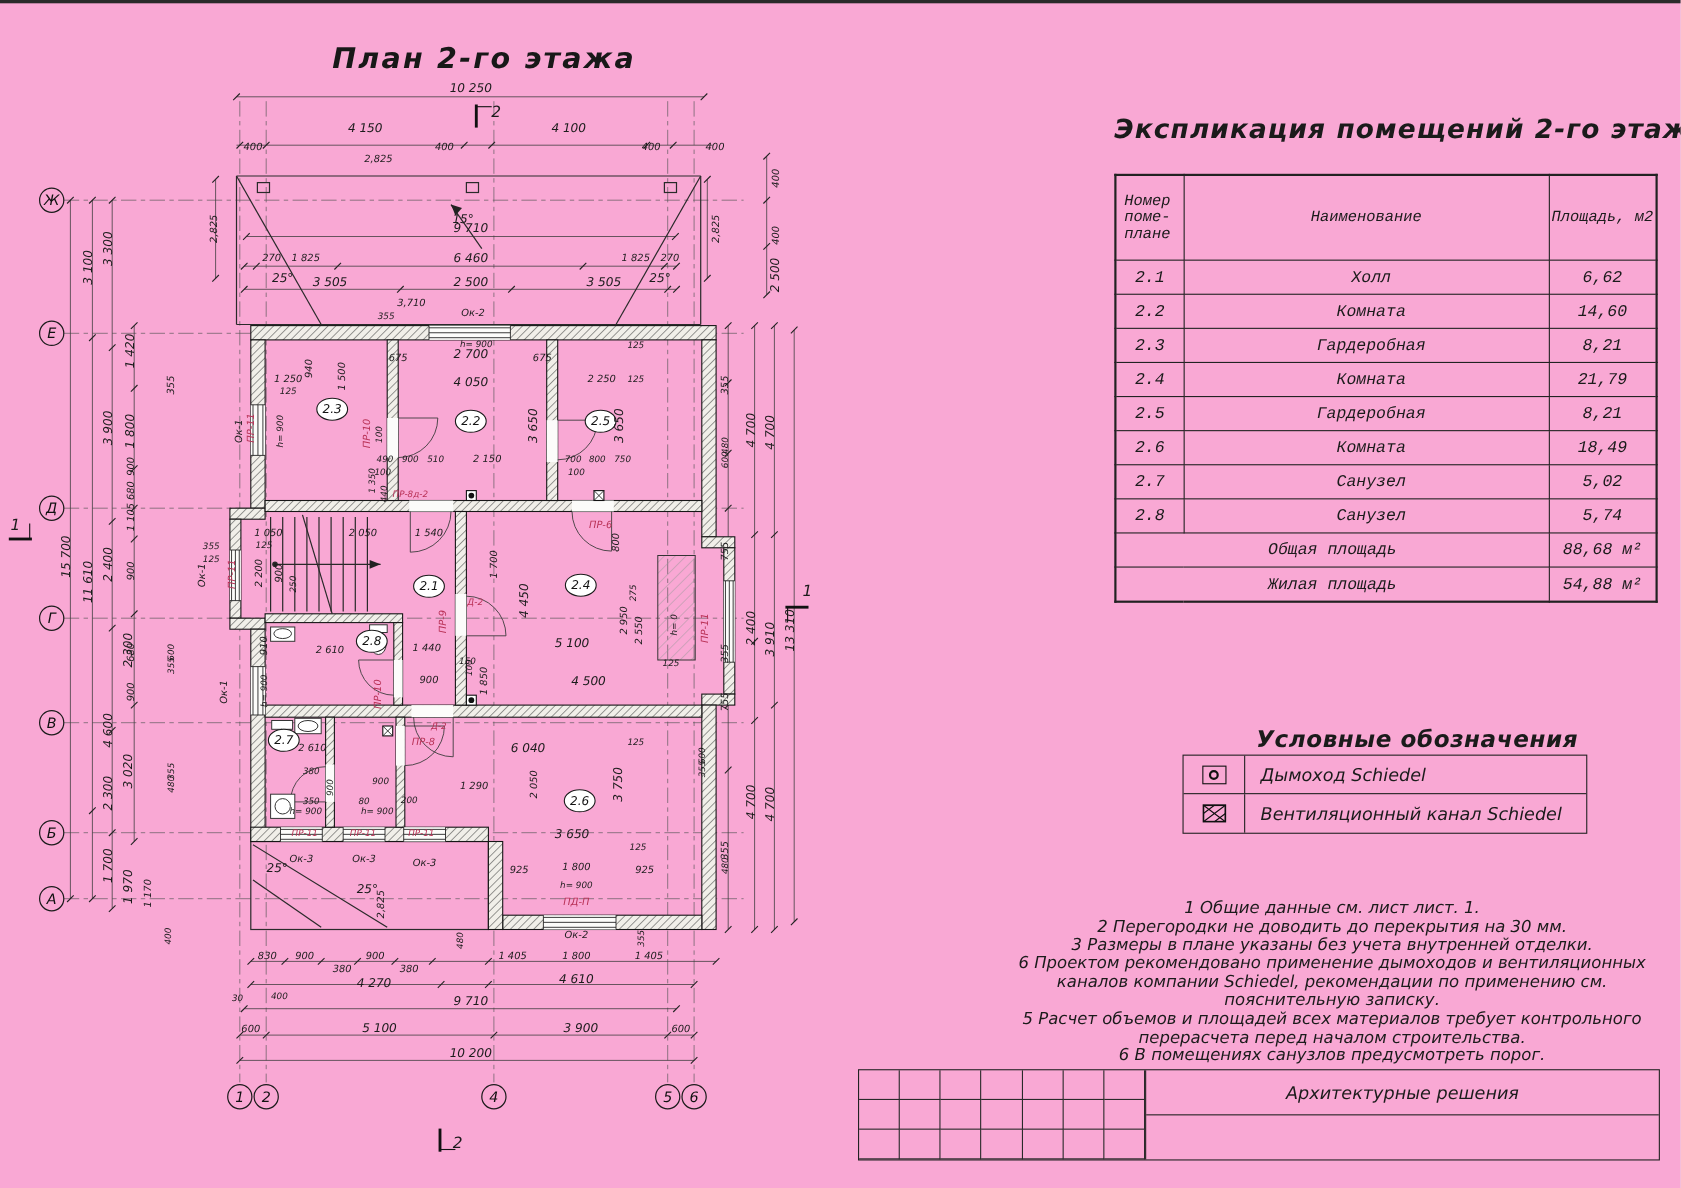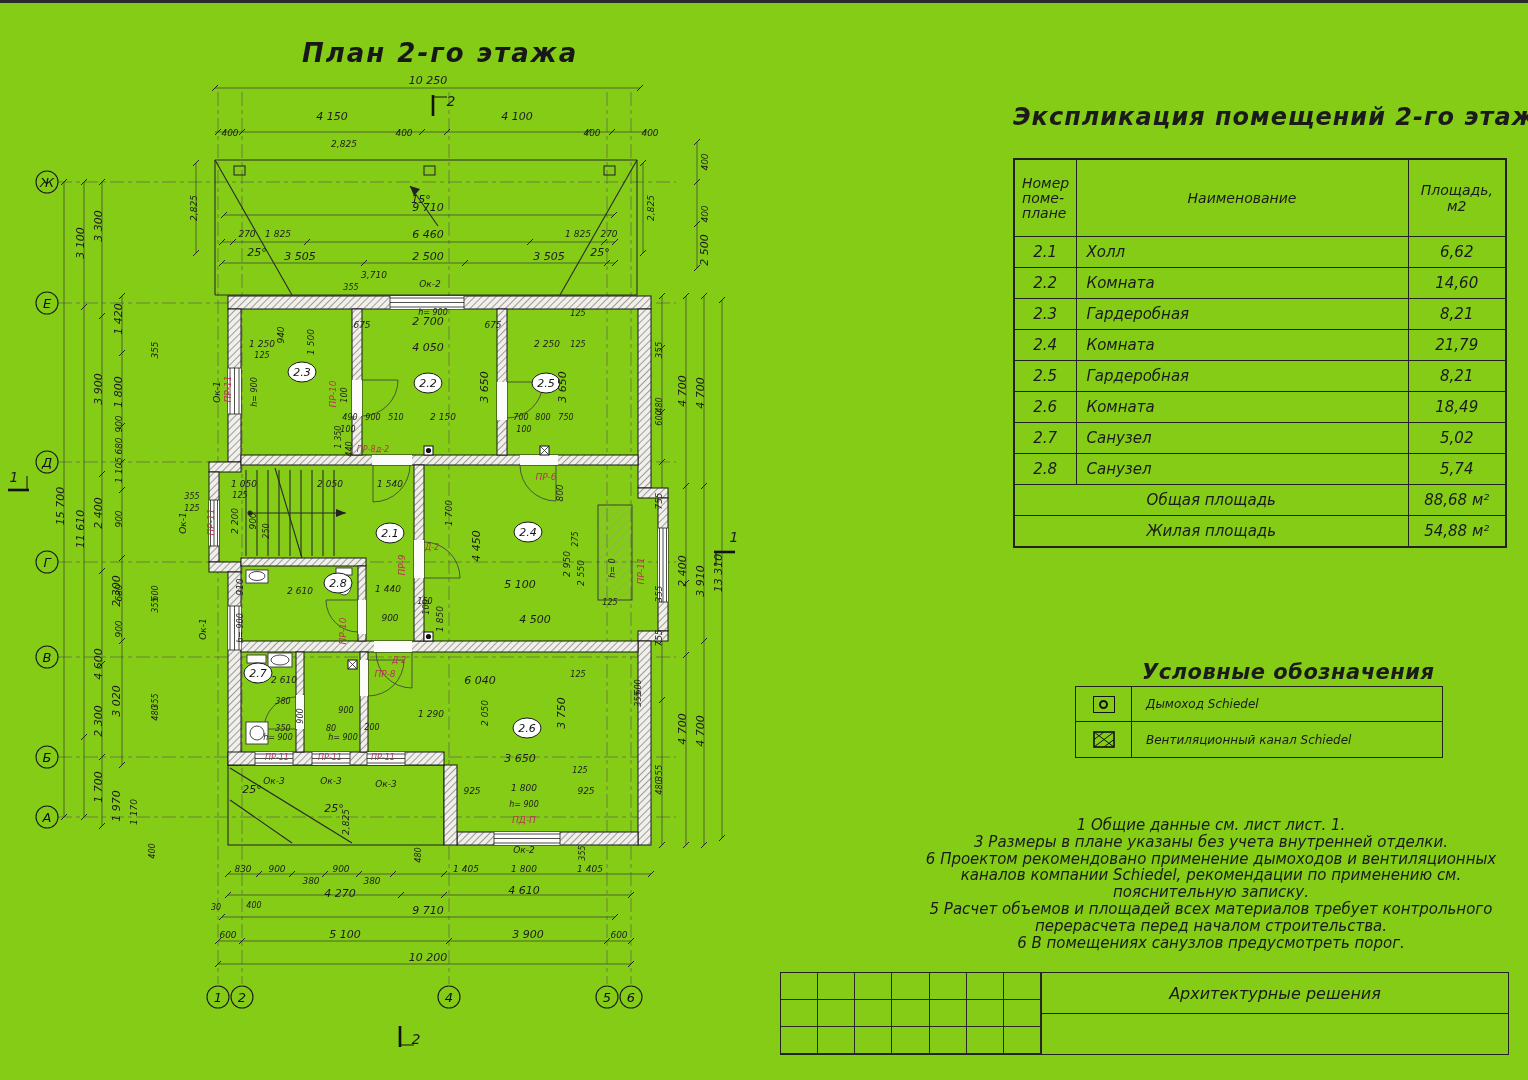--- a/index.html
+++ b/index.html
@@ -1,17 +1,17 @@
 <!DOCTYPE html>
 <html><head>
 <meta charset="utf-8">
 <title>План 2-го этажа</title>
 <style>
   html,body{margin:0;padding:0;background:#e9e9e6;}
-  .sheet{position:relative;width:1528px;height:1080px;background:#84cc16;overflow:hidden;
+  .sheet{position:relative;width:1528px;height:1080px;background:#f9a8d4;overflow:hidden;
          font-family:"DejaVu Sans",sans-serif;color:#1b1b1b;}
   .scan-top{position:absolute;top:0;left:0;right:0;height:3px;background:#2a2a2a;}
 
   
   #plan-svg{position:absolute;left:0;top:0;}
   .plan-title{font-family:"DejaVu Sans",sans-serif;font-style:italic;font-weight:bold;
               font-size:26px;letter-spacing:2px;fill:#181818;}
   .dim{font-family:"DejaVu Sans",sans-serif;font-style:italic;font-size:11px;fill:#1c1c1c;text-anchor:middle;}
   .c-red{fill:#b93257;}
   .room-circ{fill:#fff;stroke:#1b1b1b;stroke-width:1;}
@@ -27,35 +27,35 @@
   .winline{stroke:#222;stroke-width:0.8;}
   .arc{stroke:#3a3a3a;stroke-width:0.8;fill:none;}
   .fix{fill:#fff;stroke:#333;stroke-width:0.9;}
   .sq{fill:#fff;stroke:#111;stroke-width:1;}
 
   
   .schedule-title{position:absolute;left:1013px;top:103px;white-space:nowrap;
     font-style:italic;font-weight:bold;font-size:24px;letter-spacing:1px;}
   table.sched{position:absolute;left:1013px;top:158px;width:492px;border-collapse:collapse;
     table-layout:fixed;font-style:italic;font-size:15px;border:2px solid #222;}
-  table.sched th,table.sched td{border:1.2px solid #222;font-weight:normal;}
+  table.sched th,table.sched td{border:1.2px solid #222;font-weight:normal;font-family:Liberation Mono, monospace;}
   table.sched th{height:74px;font-size:14px;}
   table.sched td{height:28px;}
   .col-num{width:62px;} .col-name{width:332px;} .col-area{width:98px;}
-  .cc{text-align:center;margin-top:29px;} .cn{text-align:left;padding-left:10px;}
+  .cc{text-align:center;margin-top:29px;} .cn{text-align:center;padding-left:10px;}
   .th-num div{line-height:15px;text-align:left;padding-left:6px;}
 
   .legend-title{position:absolute;left:1142px;top:660px;white-space:nowrap;
     font-style:italic;font-weight:600;font-size:21px;letter-spacing:0.5px;}
   .legend-box{position:absolute;left:1075px;top:686px;width:366px;height:70px;border:1.5px solid #222;}
   .legend-row{display:flex;align-items:center;height:35px;box-sizing:border-box;}
   .legend-row.first{border-bottom:1.2px solid #222;}
   .legend-icon-cell{width:56px;height:100%;border-right:1.2px solid #222;box-sizing:border-box;
     display:flex;align-items:center;justify-content:center;flex:none;}
-  .legend-label{padding-left:14px;font-style:italic;font-size:12px;white-space:nowrap;}
+  .legend-label{padding-left:14px;font-style:italic;font-size:16px;white-space:nowrap;}
   .icon-chimney{width:22px;height:17px;border:1.6px solid #111;display:flex;align-items:center;justify-content:center;box-sizing:border-box;}
   .icon-chimney .ring{width:9px;height:9px;border:2.6px solid #111;border-radius:50%;box-sizing:border-box;}
 
   .notes{position:absolute;left:905px;top:817px;width:612px;text-align:center;}
   .notes p{margin:0;font-style:italic;font-size:15px;line-height:16.8px;}
 
   .titleblock{position:absolute;left:780px;top:972px;width:729px;height:83px;border:1.6px solid #222;box-sizing:border-box;}
   .tb-grid{position:absolute;left:0;top:0;width:260px;height:100%;display:grid;}
   .tb-cell{border-right:1px solid #2a2a2a;border-bottom:1px solid #2a2a2a;}
   .tb-right{position:absolute;left:260px;top:0;right:0;bottom:0;border-left:1.4px solid #222;}
@@ -723,20 +723,21 @@
           <rect x="1" y="1" width="20" height="15" fill="none" stroke="#111" stroke-width="1.6"></rect>
           <path d="M1,1 L21,16 M21,1 L1,16 M11,1 L1,8.5 M21,8.5 L11,16" stroke="#111" stroke-width="1" fill="none"></path>
         </svg>
       </div>
       <div class="legend-label">Вентиляционный канал Schiedel</div>
     </div>
   </div>
 
   <div class="notes">
     <p>1 Общие данные см. лист лист. 1.</p>
+    <p>2 Перегородки не доводить до перекрытия на 30 мм.</p>
     <p>3 Размеры в плане указаны без учета внутренней отделки.</p>
     <p>6 Проектом рекомендовано применение дымоходов и вентиляционных каналов компании Schiedel, рекомендации по применению см. пояснительную записку.</p>
     <p>5 Расчет объемов и площадей всех материалов требует контрольного перерасчета перед началом строительства.</p>
     <p>6 В помещениях санузлов предусмотреть порог.</p>
   </div>
 
   <div class="titleblock">
     <div class="tb-grid" id="tb-grid" style="grid-template-columns: repeat(7, 1fr); grid-template-rows: repeat(3, 1fr);">
         <div class="tb-cell"></div>
         <div class="tb-cell"></div>

